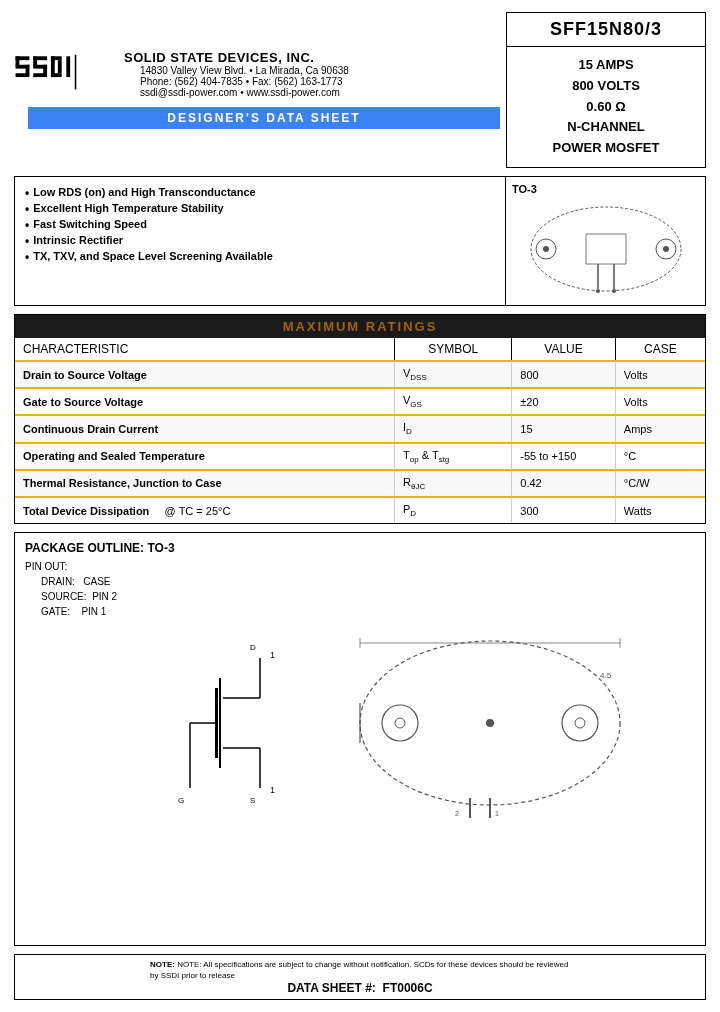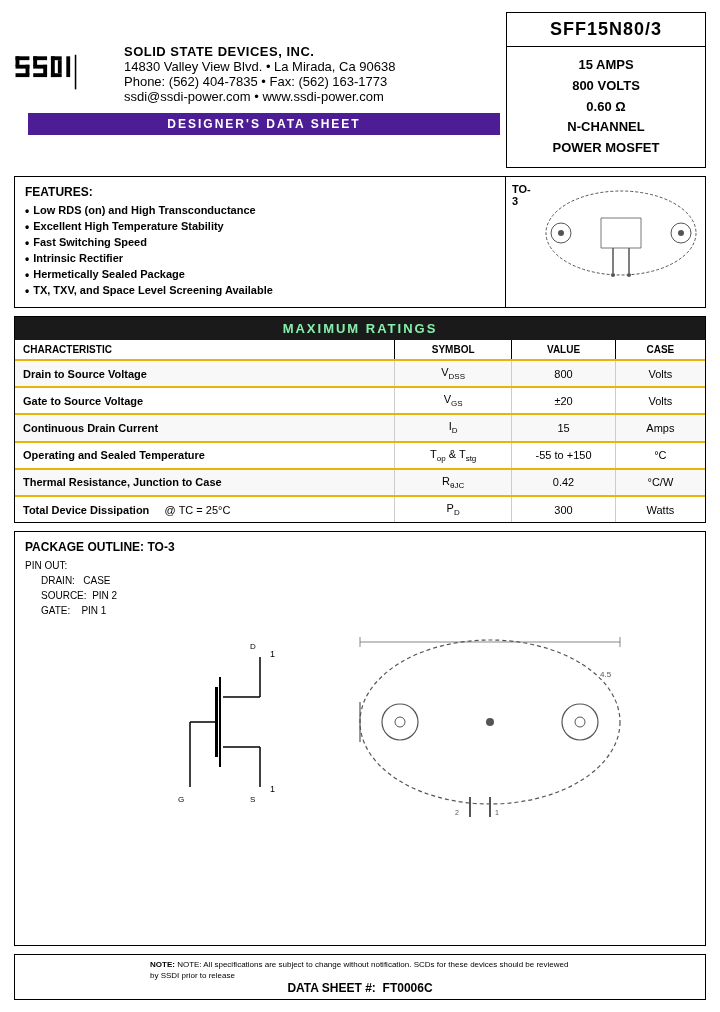--- a/index.html
+++ b/index.html
@@ -46,24 +46,25 @@
     .company-info {
       display: flex;
       flex-direction: column;
     }
     .company-name {
       font-size: 13px;
       font-weight: bold;
       letter-spacing: 0.5px;
     }
     .company-address {
-      font-size: 13px;
+      font-size: 10px;
+      margin-left: 16px;
     }
     .designer-banner {
-      background: #4c1d95;
+      background: #3b82f6;
       color: #fff;
       text-align: center;
       font-size: 12px;
       font-weight: bold;
       letter-spacing: 2px;
       padding: 4px 0;
       margin-top: 4px;
       margin-left: 14px;
     }
     .header-right {
@@ -118,21 +119,21 @@
     }
     .features-list li::before {
       content: "•";
       font-size: 12px;
     }
     .package-image-box {
       width: 200px;
       border-left: 1.5px solid #000;
       padding: 6px;
       display: flex;
-      flex-direction: row;
+      flex-direction: column;
       align-items: flex-start;
     }
     .to3-label {
       font-size: 11px;
       font-weight: bold;
       margin-bottom: 4px;
     }
     .to3-svg-area {
       width: 100%;
       flex: 1;
@@ -140,49 +141,48 @@
       align-items: center;
       justify-content: center;
     }
 
     
     .ratings-section {
       border: 1.5px solid #000;
     }
     .ratings-header {
       background: #1a1a1a;
-      color: #86efac;
+      color: #a16207;
       text-align: center;
       font-size: 13px;
       font-weight: bold;
       letter-spacing: 2px;
       padding: 4px 0;
     }
     .ratings-table {
       width: 100%;
       border-collapse: collapse;
     }
     .ratings-table th {
-      font-size: 10px;
-      font-weight: bold;
+      font-size: 12px;
+      font-weight: normal;
       padding: 4px 8px;
       border-bottom: 1.5px solid #000;
       text-align: left;
     }
     .ratings-table th:not(:first-child) {
       text-align: center;
       border-left: 1px solid #000;
     }
     .ratings-table td {
       font-size: 11px;
       padding: 5px 8px;
       border-top: 2px solid #eab308;
     }
     .ratings-table td:not(:first-child) {
-      text-align: center;
       border-left: 1px solid #ccc;
     }
     .ratings-table tr:nth-child(odd) td {
       background: #f8f8f8;
     }
     .ratings-table tr:nth-child(even) td {
       background: #fff;
     }
     .col-char { width: 55%; }
     .col-sym { width: 17%; }
@@ -284,38 +284,34 @@
         <div>800 VOLTS</div>
         <div>0.60 Ω</div>
         <div>N-CHANNEL</div>
         <div>POWER MOSFET</div>
       </div>
     </div>
   </div>
 
   <div class="features-section">
     <div class="features-left">
-      <div class="features-title">FEATURES:</div>
       <ul class="features-list">
         <li>
             <span>Low RDS (on) and High Transconductance</span>
           </li>
         <li>
             <span>Excellent High Temperature Stability</span>
           </li>
         <li>
             <span>Fast Switching Speed</span>
           </li>
         <li>
             <span>Intrinsic Rectifier</span>
           </li>
         <li>
-            <span>Hermetically Sealed Package</span>
-          </li>
-        <li>
             <span>TX, TXV, and Space Level Screening Available</span>
           </li>
       </ul>
     </div>
     <div class="package-image-box">
       <div class="to3-label">TO-3</div>
       <div class="to3-svg-area">
         <svg width="180" height="100" viewBox="0 0 180 100" xmlns="http://www.w3.org/2000/svg">
 
           <ellipse cx="90" cy="50" rx="75" ry="42" fill="none" stroke="#555" stroke-width="1" stroke-dasharray="3,2"></ellipse>

